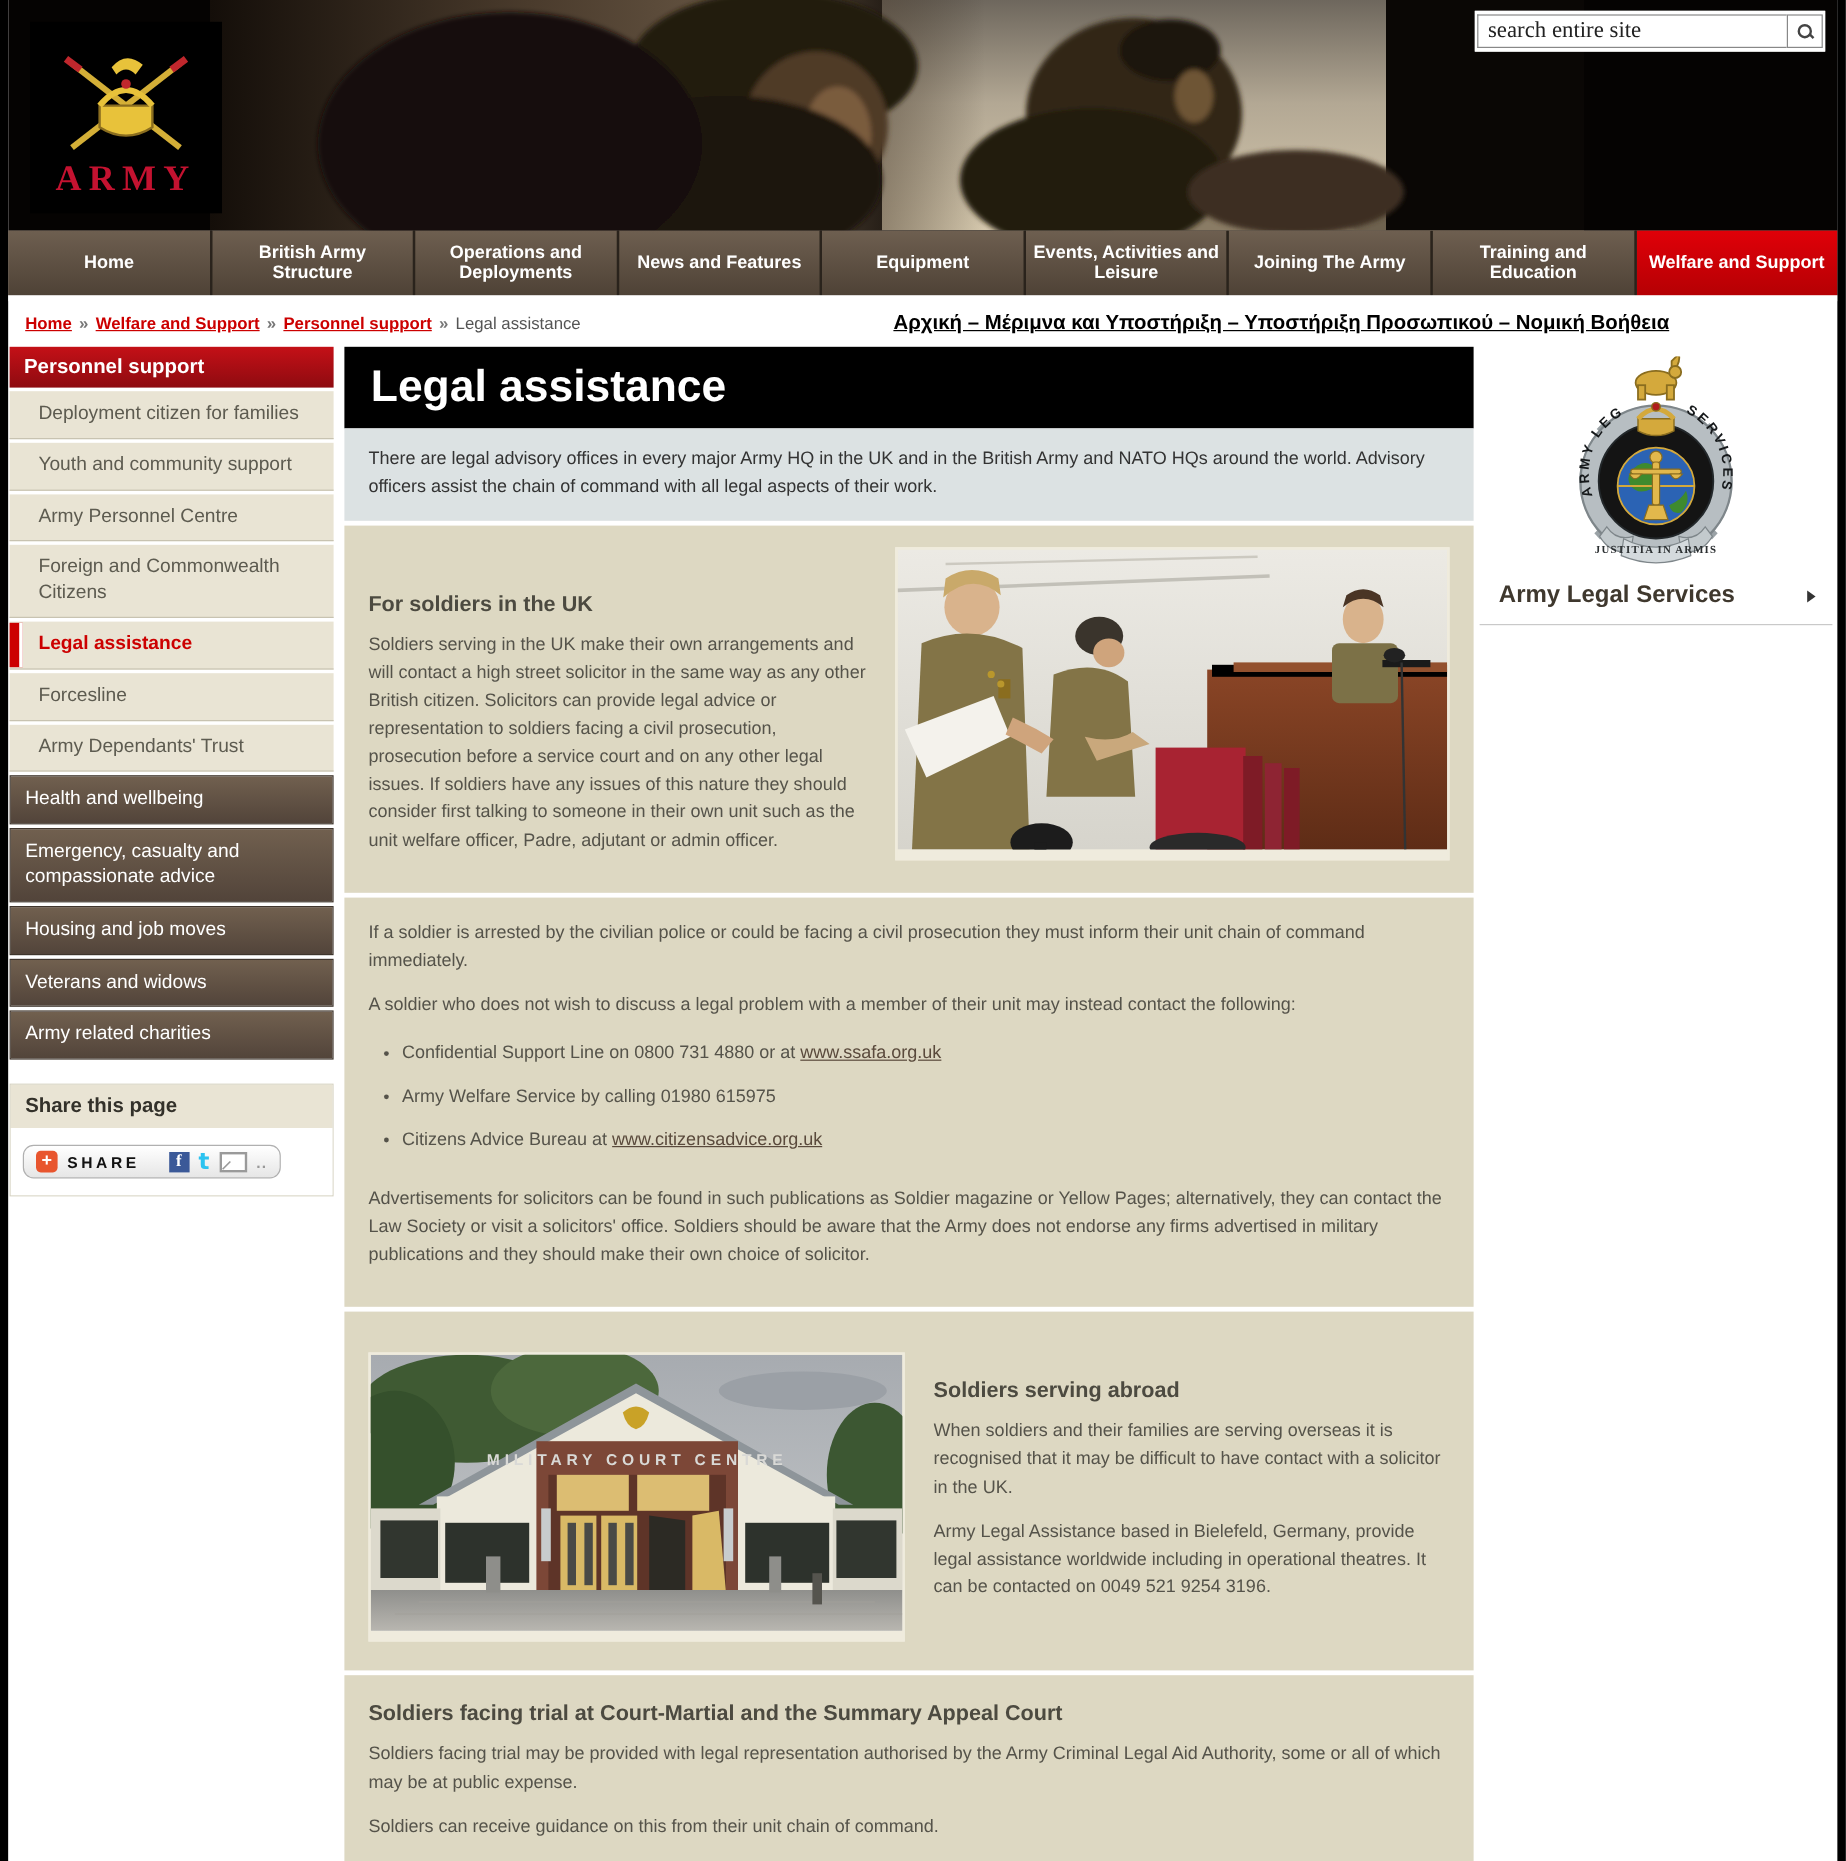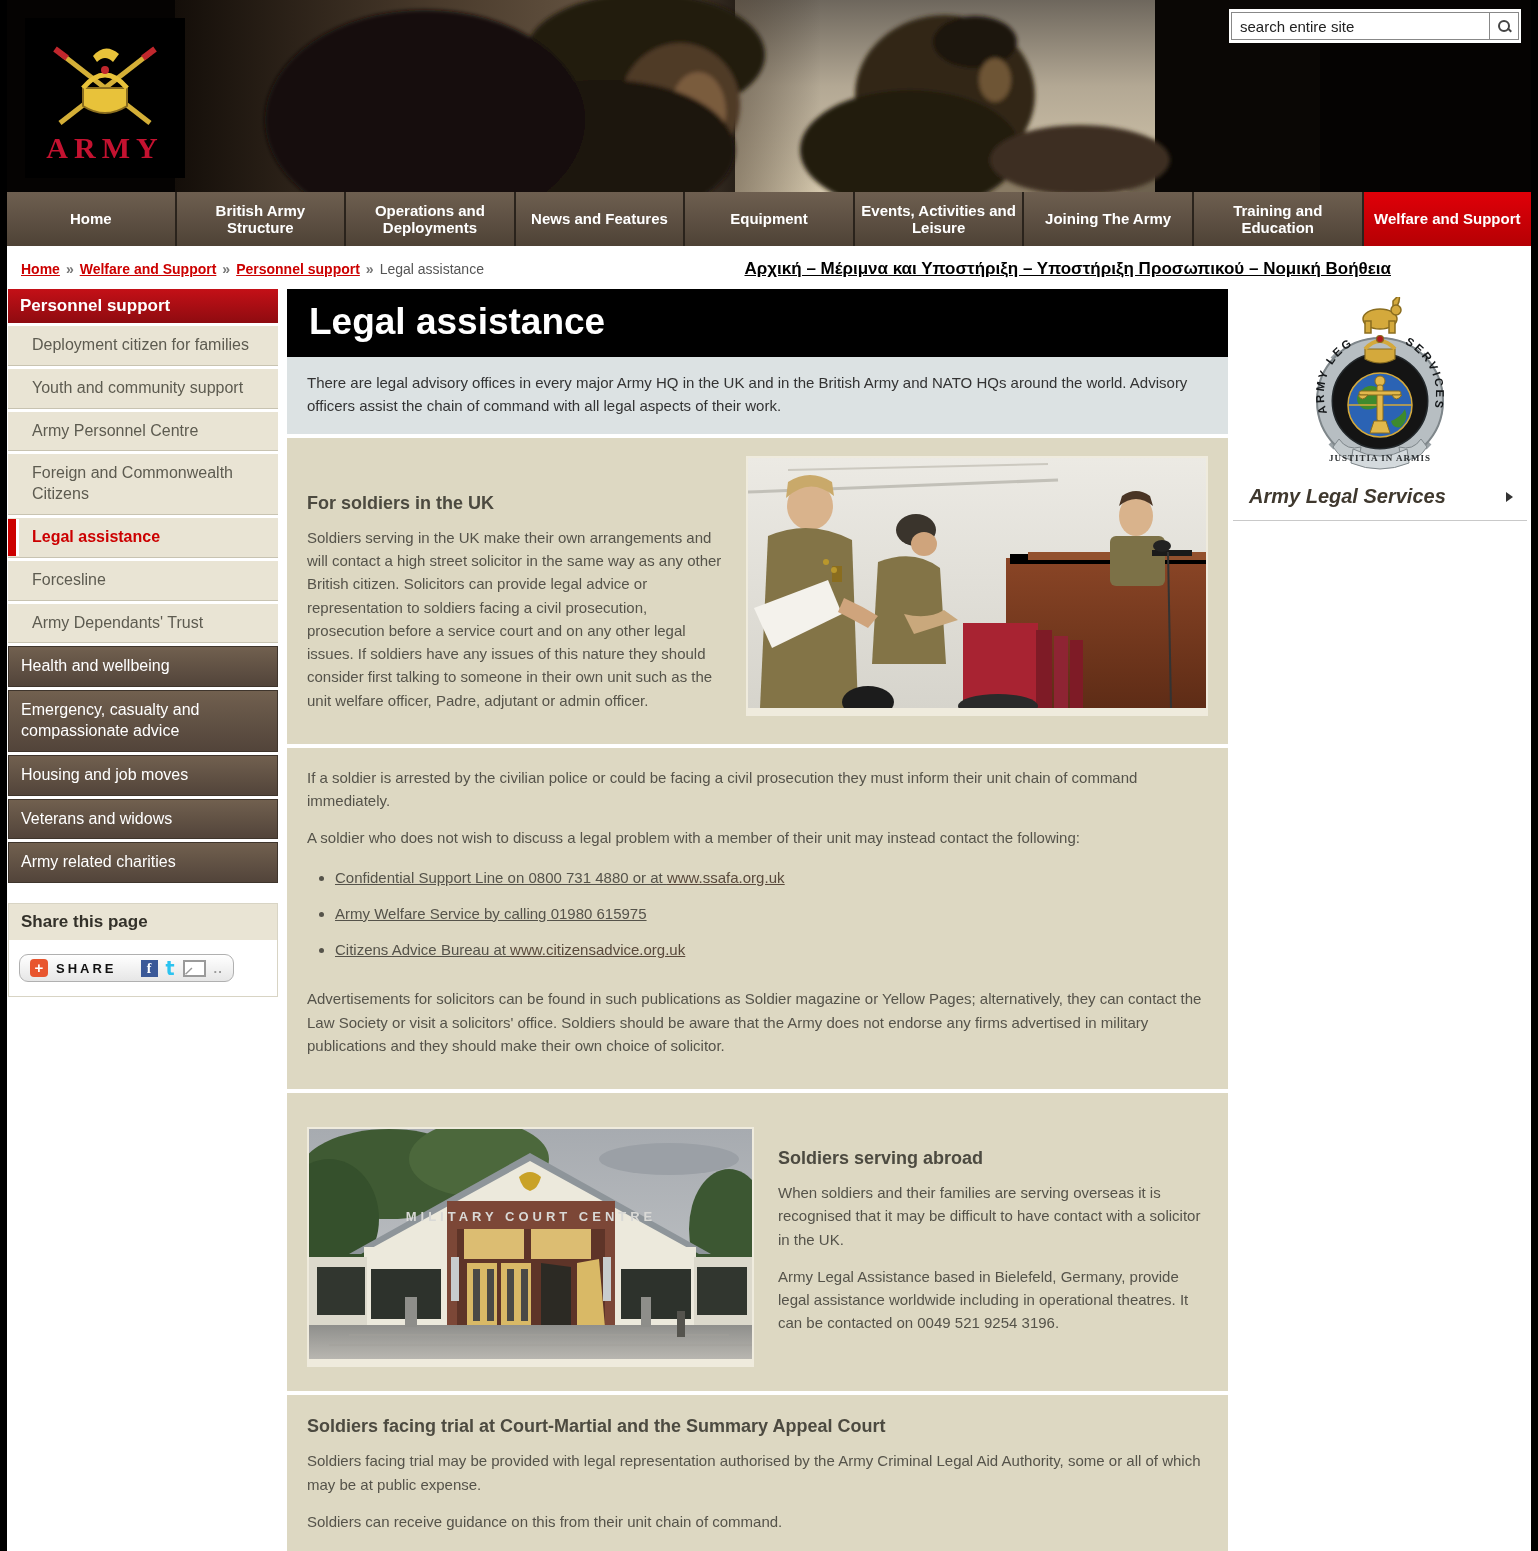--- a/index.html
+++ b/index.html
@@ -2,21 +2,21 @@
 <html><head>
 <meta charset="utf-8">
 <style>
   html,body{margin:0;padding:0;background:#000;width:1538px;font-family:"Liberation Sans",sans-serif;}
   .page{width:1524px;margin:0 7px;background:#fff;padding-bottom:0;}
   
   .hero{position:relative;height:192px;background:#050302;overflow:hidden;}
   .hero-art{position:absolute;left:168px;top:0;width:1145px;height:192px;}
   .army-logo{position:absolute;left:18px;top:18px;width:160px;height:160px;}
   .searchbar{position:absolute;right:10px;top:9px;display:flex;align-items:center;background:#fff;border:2px solid #fff;height:30px;width:288px;}
-  .searchbar input{flex:1;border:1px solid #888;border-right:none;height:26px;padding:0 8px;font-size:15px;font-family:Liberation Sans, sans-serif;color:#111;outline:none;}
+  .searchbar input{flex:1;border:1px solid #888;border-right:none;height:26px;padding:0 8px;font-size:19px;font-family:Liberation Serif, serif;color:#111;outline:none;}
   .searchbar input::placeholder{color:#222;opacity:1;}
   .search-btn{width:30px;height:28px;border:1px solid #888;background:#fff;display:flex;align-items:center;justify-content:center;cursor:pointer;}
   .mag{position:relative;width:12px;height:12px;}
   .mag::before{content:"";position:absolute;left:0;top:0;width:8px;height:8px;border:2px solid #444;border-radius:50%;}
   .mag::after{content:"";position:absolute;left:9px;top:9px;width:5px;height:2px;background:#444;transform:rotate(45deg);}
   
   .mainnav{display:flex;height:54px;background:#4e4236;}
   .nav-item{flex:1;display:flex;align-items:center;justify-content:center;text-align:center;color:#fff;font-weight:bold;font-size:15px;line-height:1.15;background:linear-gradient(#6e5f50,#4e4236);border-left:2px solid #2a231c;cursor:pointer;padding:0 6px;}
   .nav-item:first-child{border-left:none;}
   .nav-item.active{background:linear-gradient(#e00008,#b50004);}
@@ -53,28 +53,28 @@
   
   .title-banner{background:#000;color:#fff;font-size:37px;font-weight:bold;padding:12px 22px 14px;}
   .intro-box{background:#dce2e3;color:#333;font-size:15px;line-height:1.5;padding:15px 20px 17px;}
   .cbox{background:#ddd8c2;margin-top:4px;padding:18px 20px;overflow:hidden;color:#55534a;font-size:15px;line-height:1.55;}
   .cbox h2{margin:0 0 8px;font-size:18px;color:#4c4a40;}
   .cbox p{margin:0 0 14px;}
   .photo-frame{border:2px solid #efebdd;background:#efebdd;}
   .photo-right{float:right;margin:0 0 6px 18px;}
   .photo-left{float:left;margin:16px 24px 6px 0;}
   .col-after-img{overflow:hidden;margin-top:34px;}
-  ul.contact-list{margin:16px 0 26px 28px;padding:0;text-decoration:underline;}
+  ul.contact-list{margin:16px 0 26px 28px;padding:0;}
   ul.contact-list li{margin-bottom:13px;}
   a.clink{color:#5a4a3c;text-decoration:underline;cursor:pointer;}
   .trial-box{min-height:140px;}
   
   .als-crest{display:block;margin:8px auto 6px;}
   .als-link-row{display:flex;align-items:center;padding:4px 14px 12px 16px;border-bottom:1px solid #c9c9c9;cursor:pointer;}
-  .als-label{font-size:20px;font-weight:bold;color:#3f382e;font-style:italic;}
+  .als-label{font-size:20px;font-weight:bold;color:#3f382e;}
   .arrow-right{margin-left:auto;width:0;height:0;border-left:7px solid #333;border-top:5px solid transparent;border-bottom:5px solid transparent;}
 </style>
 </head>
 <body>
 
 <div class="page">
 
   <header class="hero">
     <svg class="hero-art" viewBox="0 0 1145 192" preserveAspectRatio="none">
       <defs>

